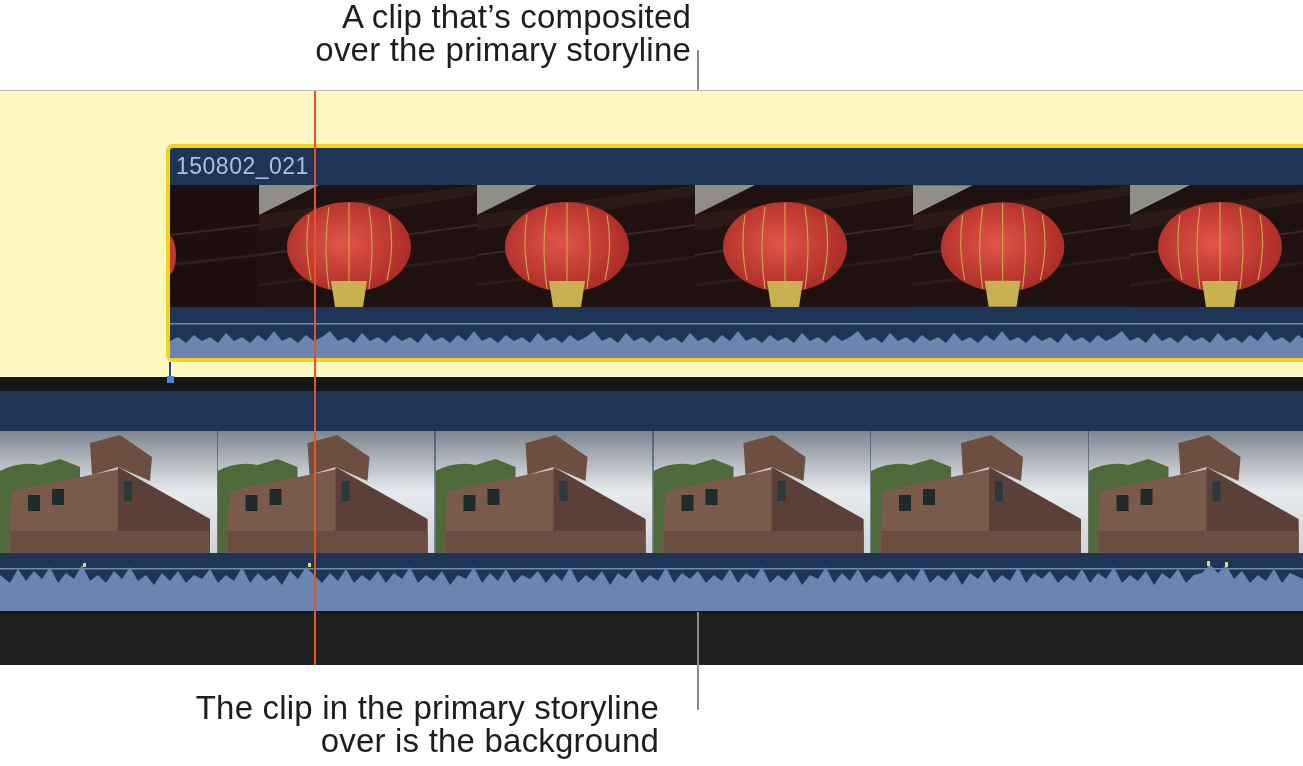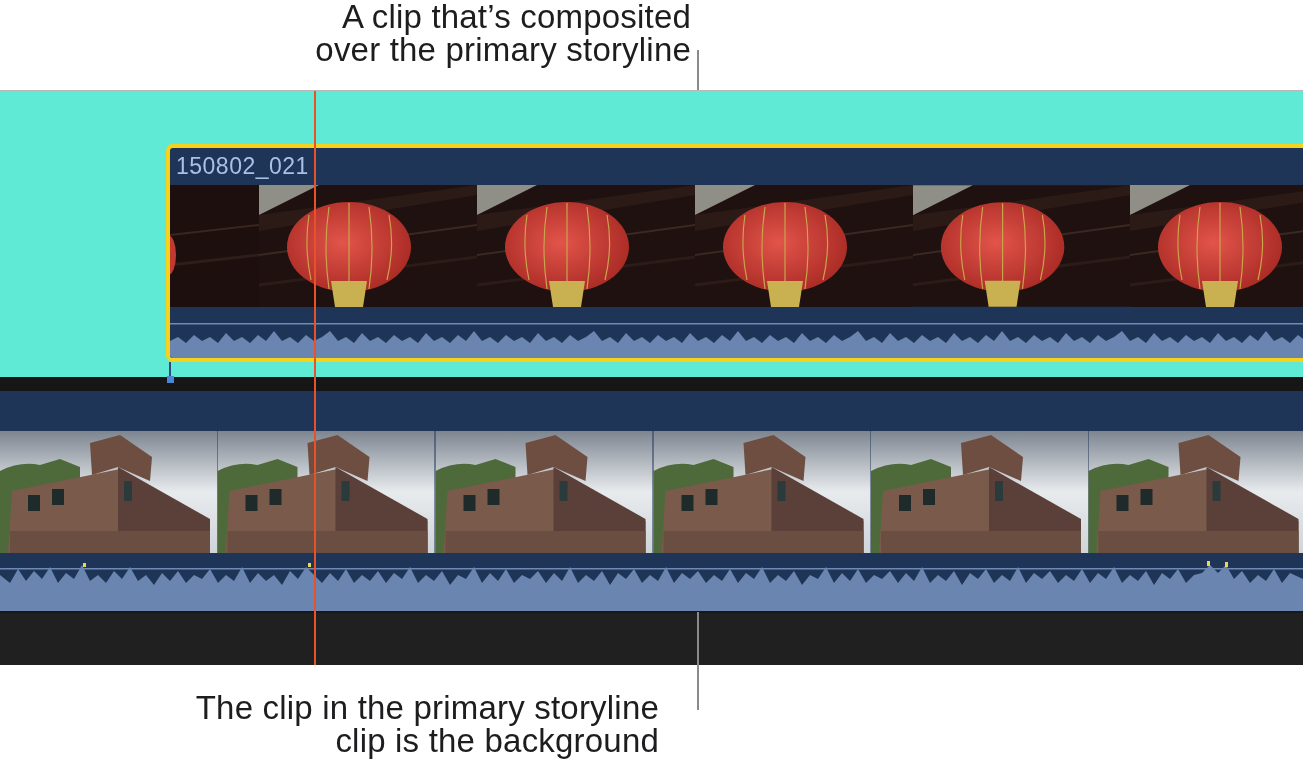--- a/index.html
+++ b/index.html
@@ -2,21 +2,21 @@
 <html><head>
 <meta charset="utf-8">
 <style>
   html, body { margin:0; padding:0; }
   body { width:1303px; height:766px; background:#ffffff; position:relative; overflow:hidden;
          font-family:"Liberation Sans", sans-serif; }
   .callout { position:absolute; color:#1d1d1f; font-size:33px; line-height:33px; text-align:right; letter-spacing:0.2px; }
   .callout-top { right:612px; top:0px; }
   .callout-bottom { right:644px; top:691px; }
   .leader { position:absolute; width:2px; background:#8a8a8a; }
-  .timeline { position:absolute; left:0; top:90px; width:1303px; height:574px; background:#5eead4; border-top:1px solid #b8b8b8; overflow:hidden; }
+  .timeline { position:absolute; left:0; top:90px; width:1303px; height:574px; background:#fef9c3; border-top:1px solid #b8b8b8; overflow:hidden; }
   .lower-dark { position:absolute; left:0; top:522px; width:1303px; height:52px; background:#202020; }
   .lower-band { position:absolute; left:0; top:520px; width:1303px; height:14px; background:#181818; }
   .primary-clip { position:absolute; left:0; top:300px; width:1303px; height:220px; background:#1e3558; }
   .primary-header { position:absolute; left:0; top:0; width:100%; height:40px; background:#1e3558; }
   .filmstrip { position:absolute; left:0; height:122px; overflow:hidden; display:flex; }
   .thumb { position:relative; flex:0 0 auto; height:100%; overflow:hidden; }
   .audio { position:absolute; left:0; width:100%; background:#1e3558; overflow:hidden; }
   .audio svg { position:absolute; left:0; top:0; }
   .gap-band { position:absolute; left:0; top:286px; width:1303px; height:14px; background:#161616; }
   .conn-clip { position:absolute; left:166px; top:53px; width:1160px; height:218px; background:#1e3558;
@@ -228,14 +228,14 @@
       </svg>
     </div>
   </div>
 
   <div class="playhead"></div>
 </div>
 
 <div class="leader" style="left:697px; top:612px; height:98px;"></div>
 <div class="callout callout-bottom">
   <div>The clip in the primary storyline</div>
-  <div>clip is the background</div>
+  <div>over is the background</div>
 </div>
 
 </body></html>

